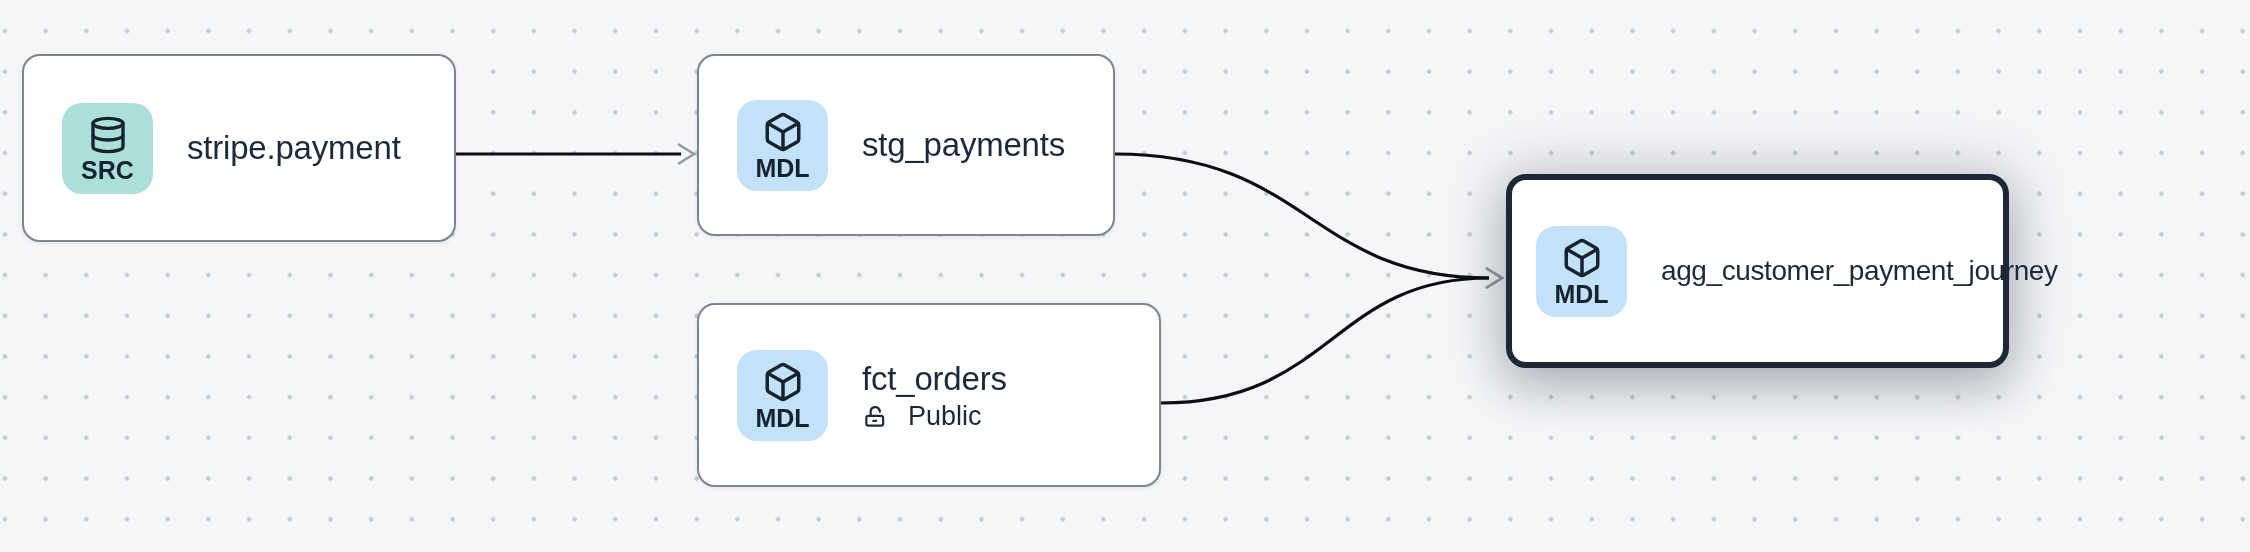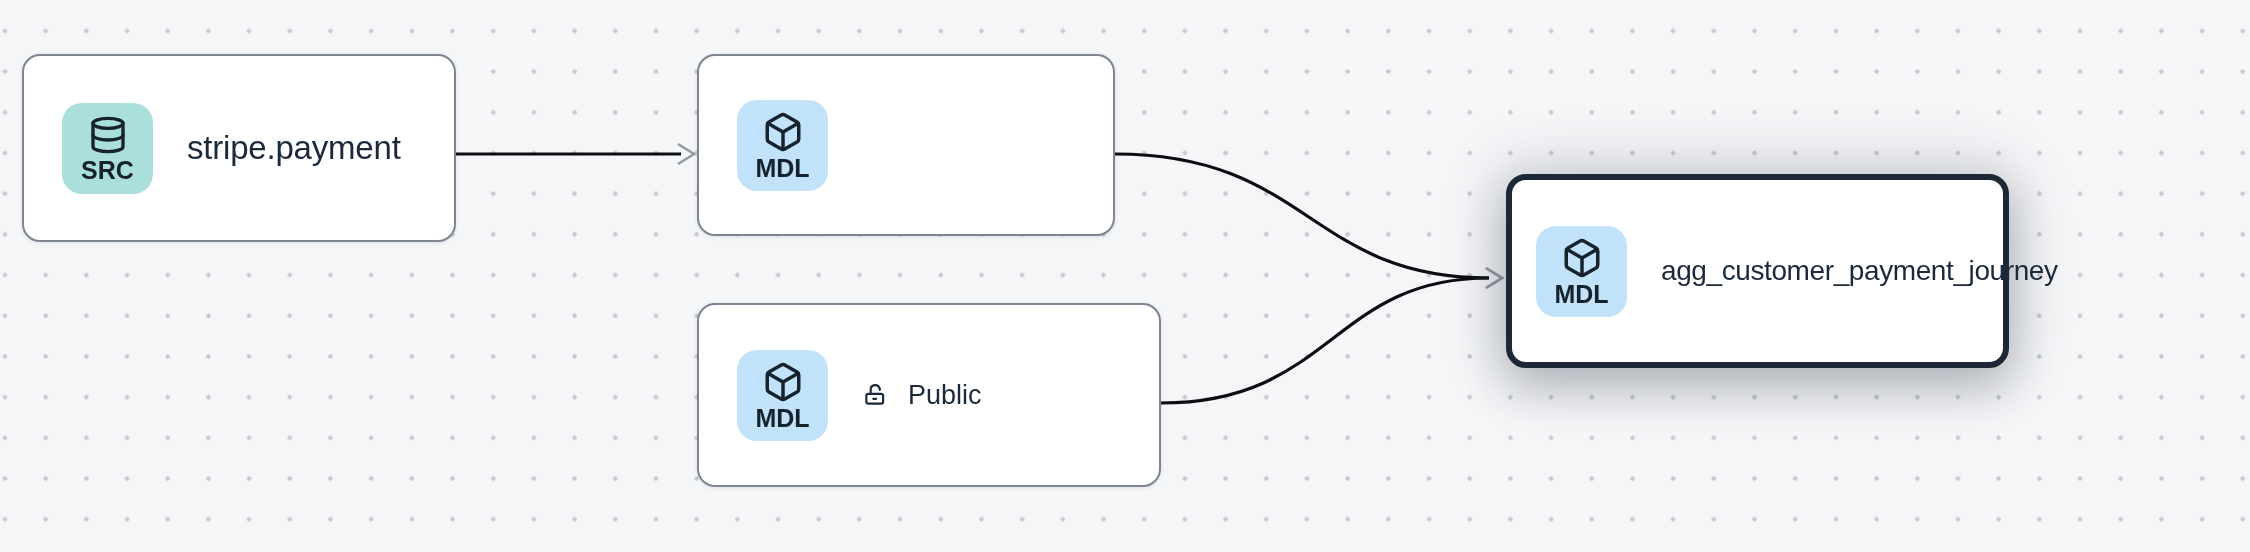--- a/index.html
+++ b/index.html
@@ -89,33 +89,37 @@
         <div class="badge" style="background: rgb(193, 226, 248); color: rgb(22, 34, 46);">
           <span>
             <svg width="42" height="42" viewBox="0 0 24 24" fill="none" stroke="currentColor" stroke-width="2" stroke-linecap="round" stroke-linejoin="round">
               <path d="M21 8a2 2 0 0 0-1-1.73l-7-4a2 2 0 0 0-2 0l-7 4A2 2 0 0 0 3 8v8a2 2 0 0 0 1 1.73l7 4a2 2 0 0 0 2 0l7-4A2 2 0 0 0 21 16Z"></path>
               <path d="m3.3 7 8.7 5 8.7-5"></path>
               <path d="M12 22V12"></path>
             </svg>
           </span>
           <span class="badge-label">MDL</span>
         </div>
+        <div class="node-text">
+          <span class="node-title">stg_payments</span>
+        </div>
       </div>
       <div class="node" style="left: 697px; top: 303px; width: 464px; height: 184px;">
         <div class="badge" style="background: rgb(193, 226, 248); color: rgb(22, 34, 46);">
           <span>
             <svg width="42" height="42" viewBox="0 0 24 24" fill="none" stroke="currentColor" stroke-width="2" stroke-linecap="round" stroke-linejoin="round">
               <path d="M21 8a2 2 0 0 0-1-1.73l-7-4a2 2 0 0 0-2 0l-7 4A2 2 0 0 0 3 8v8a2 2 0 0 0 1 1.73l7 4a2 2 0 0 0 2 0l7-4A2 2 0 0 0 21 16Z"></path>
               <path d="m3.3 7 8.7 5 8.7-5"></path>
               <path d="M12 22V12"></path>
             </svg>
           </span>
           <span class="badge-label">MDL</span>
         </div>
         <div class="node-text">
+          <span class="node-title">fct_orders</span>
           <span class="node-subtitle">
             <span>
               <svg width="26" height="26" viewBox="0 0 24 24" fill="none" stroke="currentColor" stroke-width="2" stroke-linecap="round" stroke-linejoin="round">
                 <rect x="4" y="11" width="15.5" height="9" rx="2"></rect>
                 <path d="M10.4 15.5h2.7"></path>
                 <path d="M8 11V7.2a4.2 4.2 0 0 1 8.2-1.4"></path>
                 <path d="M16.3 5.9l.2 1.3"></path>
               </svg>
             </span>
             <span>Public</span>

